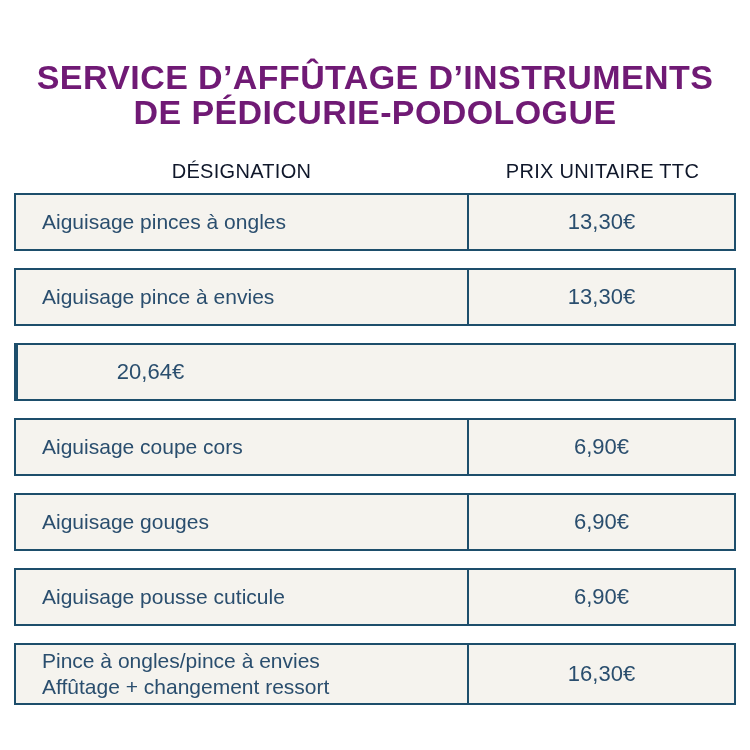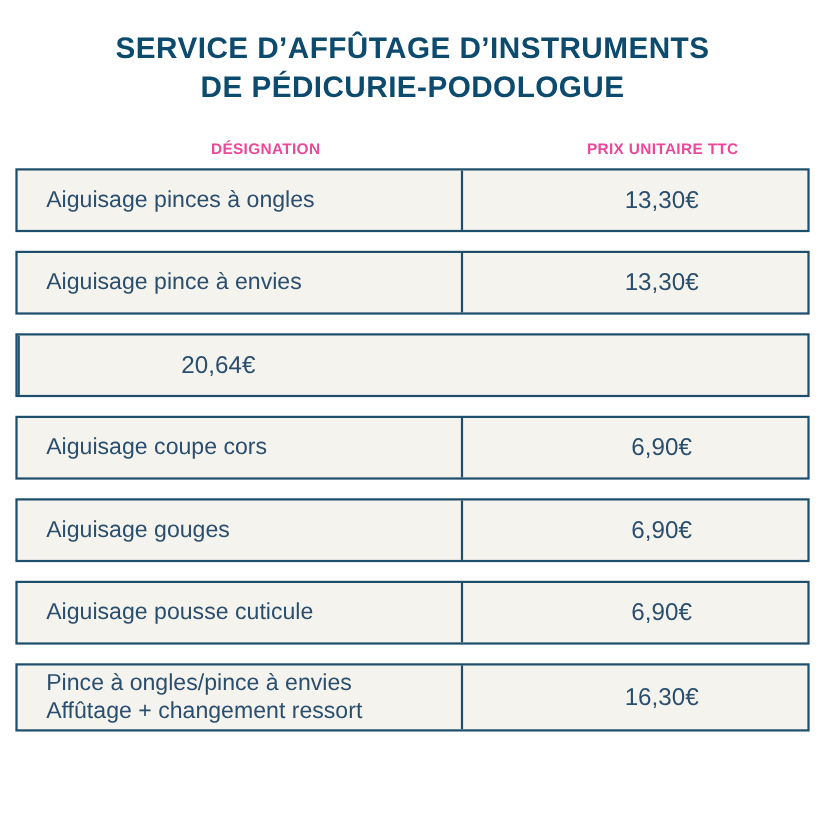--- a/index.html
+++ b/index.html
@@ -10,35 +10,35 @@
   }
   .page {
     position: relative;
     width: 750px;
     height: 750px;
     background: #ffffff;
     overflow: hidden;
   }
   .title {
     margin: 0;
-    padding-top: 27px;
+    padding-top: 60px;
     text-align: center;
-    color: #0c4a6e;
-    font-size: 27px;
+    color: #701a75;
+    font-size: 34px;
     font-weight: bold;
     letter-spacing: 0.4px;
     line-height: 35px;
   }
   .title span { display: block; }
   .thead {
     display: flex;
     margin: 30px 14px 0 14px;
-    color: #ec4899;
-    font-size: 14px;
-    font-weight: bold;
+    color: #0f172a;
+    font-size: 20px;
+    font-weight: normal;
     letter-spacing: 0.3px;
   }
   .thead .th-designation {
     flex: 1;
     text-align: center;
   }
   .thead .th-price {
     width: 267px;
     text-align: center;
   }
@@ -65,21 +65,20 @@
     line-height: 26px;
   }
   .cell-price {
     width: 265px;
     border-left: 2px solid #1d4e6b;
     display: flex;
     align-items: center;
     justify-content: center;
     color: #2a4e6e;
     font-size: 22px;
-    padding-left: 48px;
   }
   .logo {
     position: absolute;
     left: 50%;
     top: 651px;
     transform: translateX(-50%);
     width: 78px;
     height: 78px;
     border-radius: 50%;
     background: #16394f;

